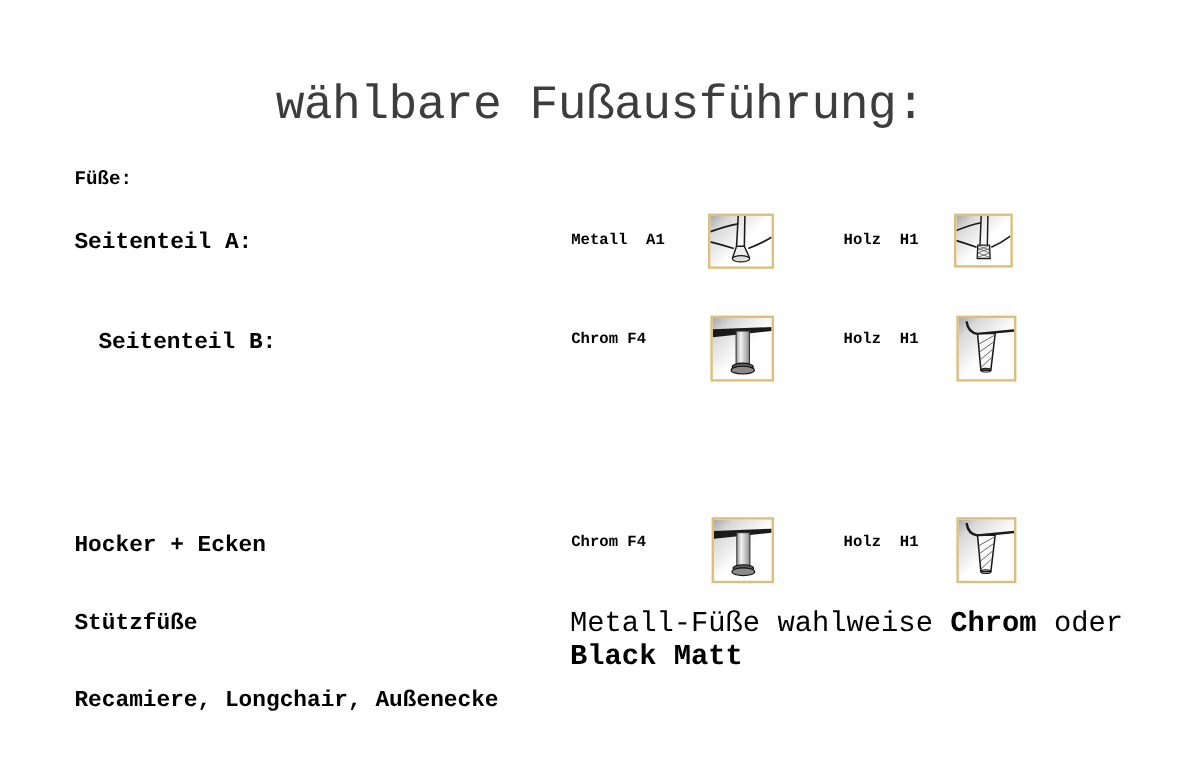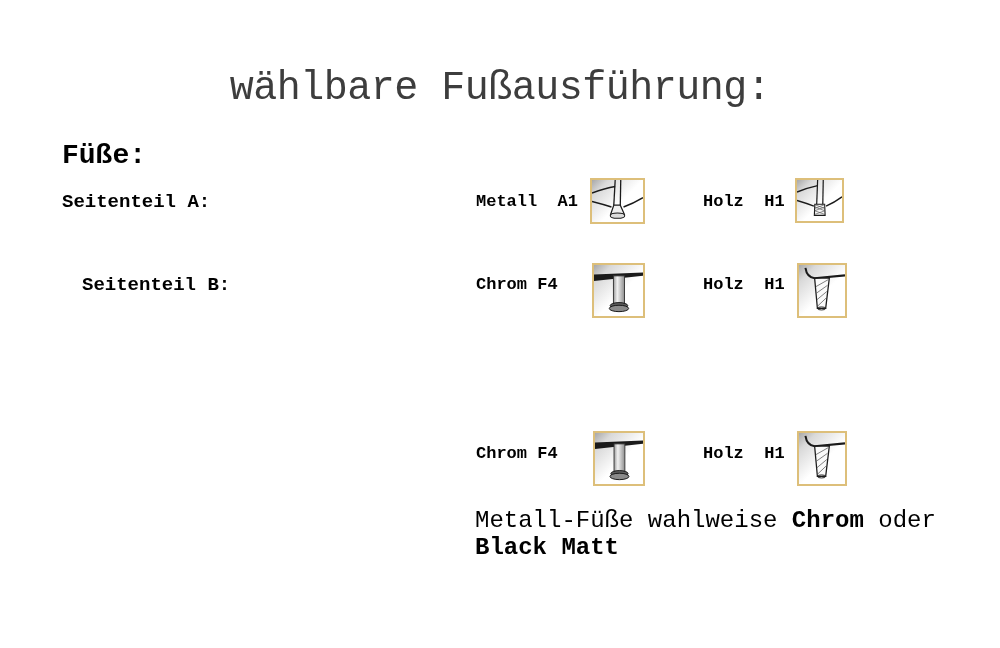--- a/index.html
+++ b/index.html
@@ -16,34 +16,34 @@
     left:0;right:0;top:66px;
     text-align:center;
     font-size:40px;
     font-weight:300;
     letter-spacing:-0.5px;
     color:#3d3d3d;
   }
   .section-heading{
     position:absolute;
     left:62px;top:140px;
-    font-size:28px;
+    font-size:16px;
     font-weight:bold;
   }
   .row-label{
     position:absolute;
     left:62px;
     font-size:19px;
     font-weight:bold;
     line-height:21.5px;
     white-space:pre;
   }
   .opt-name{
     position:absolute;
-    font-size:17px;
+    font-size:13px;
     font-weight:bold;
     white-space:pre;
   }
   .foot-box{
     position:absolute;
     border:2px solid #ddbf7a;
     background:linear-gradient(135deg,#a8a8a8 0%,#d9d9d9 18%,#ffffff 55%);
     box-sizing:border-box;
   }
   .foot-box svg{display:block;width:100%;height:100%;}
@@ -111,20 +111,25 @@
   <div class="opt-name" style="left:703px;top:275px;">Holz  H1</div>
   <div class="foot-box" style="left:797px;top:263px;width:50px;height:55px;">
     <svg viewBox="0 0 50 54" preserveAspectRatio="none">
       <path d="M7 3 Q8.5 13 17 14 L50 11" fill="none" stroke="#1a1a1a" stroke-width="2.2"></path>
       <polygon points="17,14 33,13.5 29,46 20,46" fill="#fafafa" stroke="#1a1a1a" stroke-width="1.4"></polygon>
       <path d="M18.2 23 L31.8 15.5 M18.7 30 L31 21.5 M19.2 37 L30.3 28 M19.7 44 L29.5 35" stroke="#555" stroke-width="0.8" fill="none"></path>
       <ellipse cx="24.5" cy="46" rx="4.5" ry="1.6" fill="none" stroke="#1a1a1a" stroke-width="1"></ellipse>
     </svg>
   </div>
 
+  <div class="row-label" style="top:401px;">
+    <div>Hocker + Ecken</div>
+    <div>Stützfüße</div>
+    <div>Recamiere, Longchair, Außenecke</div>
+  </div>
   <div class="opt-name" style="left:476px;top:444px;">Chrom F4</div>
   <div class="foot-box" style="left:593px;top:431px;width:52px;height:55px;">
     <svg viewBox="0 0 53 54" preserveAspectRatio="none">
       <defs>
         <linearGradient id="cylB" x1="0" y1="0" x2="1" y2="0">
           <stop offset="0" stop-color="#9a9a9a"></stop>
             <stop offset="0.35" stop-color="#f2f2f2"></stop>
             <stop offset="1" stop-color="#8d8d8d"></stop>
         </linearGradient>
       </defs>

